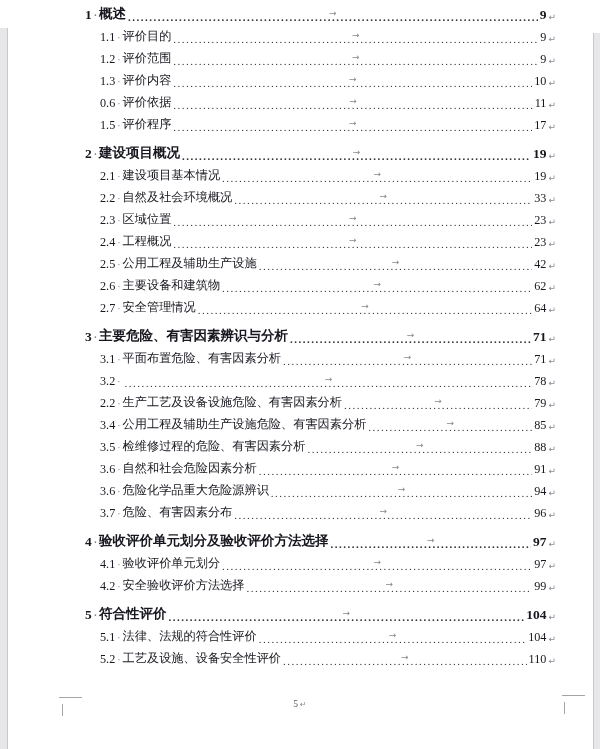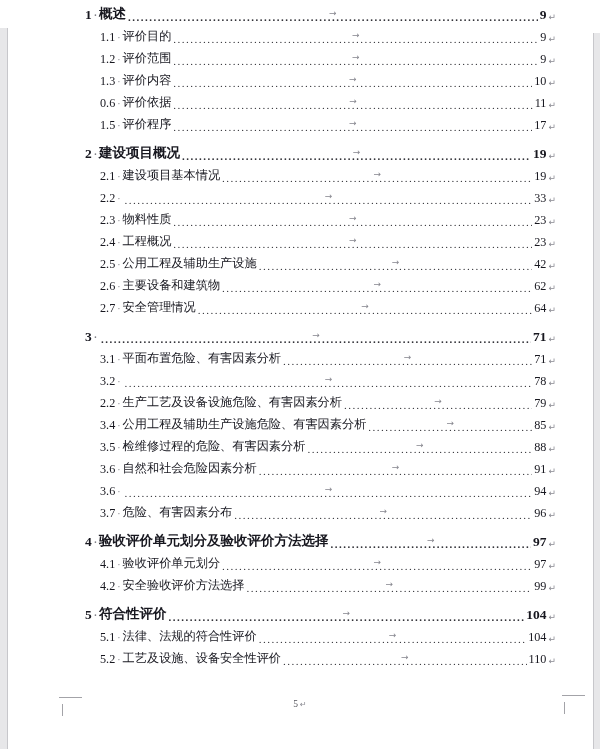--- a/index.html
+++ b/index.html
@@ -152,31 +152,32 @@
       <span class="leader">
         <span class="dots">............................................................................................................................................................................................................................................................................................................</span>
         <span class="tabarrow">→</span>
       </span>
       <span class="page">19</span>
       <span class="crmark">↵</span>
     </div>
     <div class="row lvl2">
       <span class="num">2.2</span>
       <span class="spacedot">·</span>
+      <span class="title">自然及社会环境概况</span>
       <span class="leader">
         <span class="dots">............................................................................................................................................................................................................................................................................................................</span>
         <span class="tabarrow">→</span>
       </span>
       <span class="page">33</span>
       <span class="crmark">↵</span>
     </div>
     <div class="row lvl2">
       <span class="num">2.3</span>
       <span class="spacedot">·</span>
-      <span class="title">物料性质</span>
+      <span class="title">区域位置</span>
       <span class="leader">
         <span class="dots">............................................................................................................................................................................................................................................................................................................</span>
         <span class="tabarrow">→</span>
       </span>
       <span class="page">23</span>
       <span class="crmark">↵</span>
     </div>
     <div class="row lvl2">
       <span class="num">2.4</span>
       <span class="spacedot">·</span>
@@ -217,20 +218,21 @@
       <span class="leader">
         <span class="dots">............................................................................................................................................................................................................................................................................................................</span>
         <span class="tabarrow">→</span>
       </span>
       <span class="page">64</span>
       <span class="crmark">↵</span>
     </div>
     <div class="row lvl1">
       <span class="num">3</span>
       <span class="spacedot">·</span>
+      <span class="title">主要危险、有害因素辨识与分析</span>
       <span class="leader">
         <span class="dots">............................................................................................................................................................................................................................................................................................................</span>
         <span class="tabarrow">→</span>
       </span>
       <span class="page">71</span>
       <span class="crmark">↵</span>
     </div>
     <div class="row lvl2">
       <span class="num">3.1</span>
       <span class="spacedot">·</span>
@@ -292,20 +294,21 @@
       <span class="leader">
         <span class="dots">............................................................................................................................................................................................................................................................................................................</span>
         <span class="tabarrow">→</span>
       </span>
       <span class="page">91</span>
       <span class="crmark">↵</span>
     </div>
     <div class="row lvl2">
       <span class="num">3.6</span>
       <span class="spacedot">·</span>
+      <span class="title">危险化学品重大危险源辨识</span>
       <span class="leader">
         <span class="dots">............................................................................................................................................................................................................................................................................................................</span>
         <span class="tabarrow">→</span>
       </span>
       <span class="page">94</span>
       <span class="crmark">↵</span>
     </div>
     <div class="row lvl2">
       <span class="num">3.7</span>
       <span class="spacedot">·</span>

